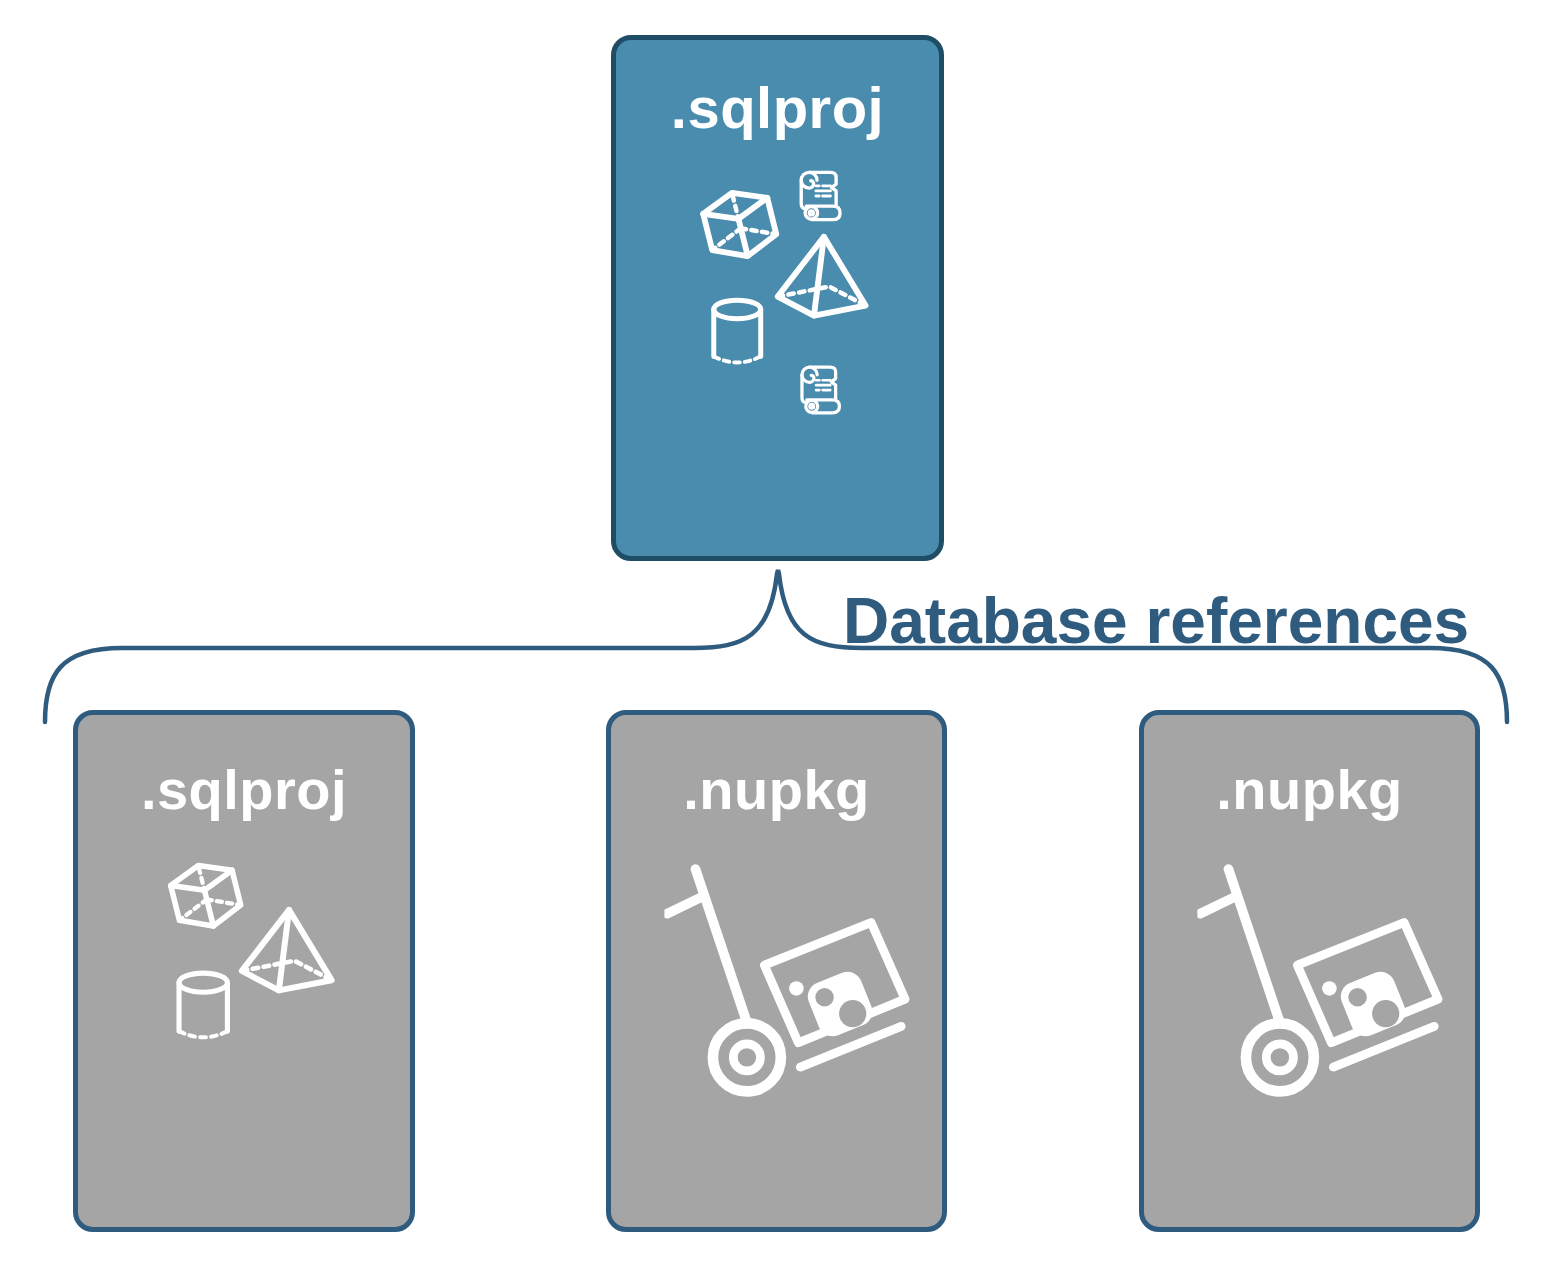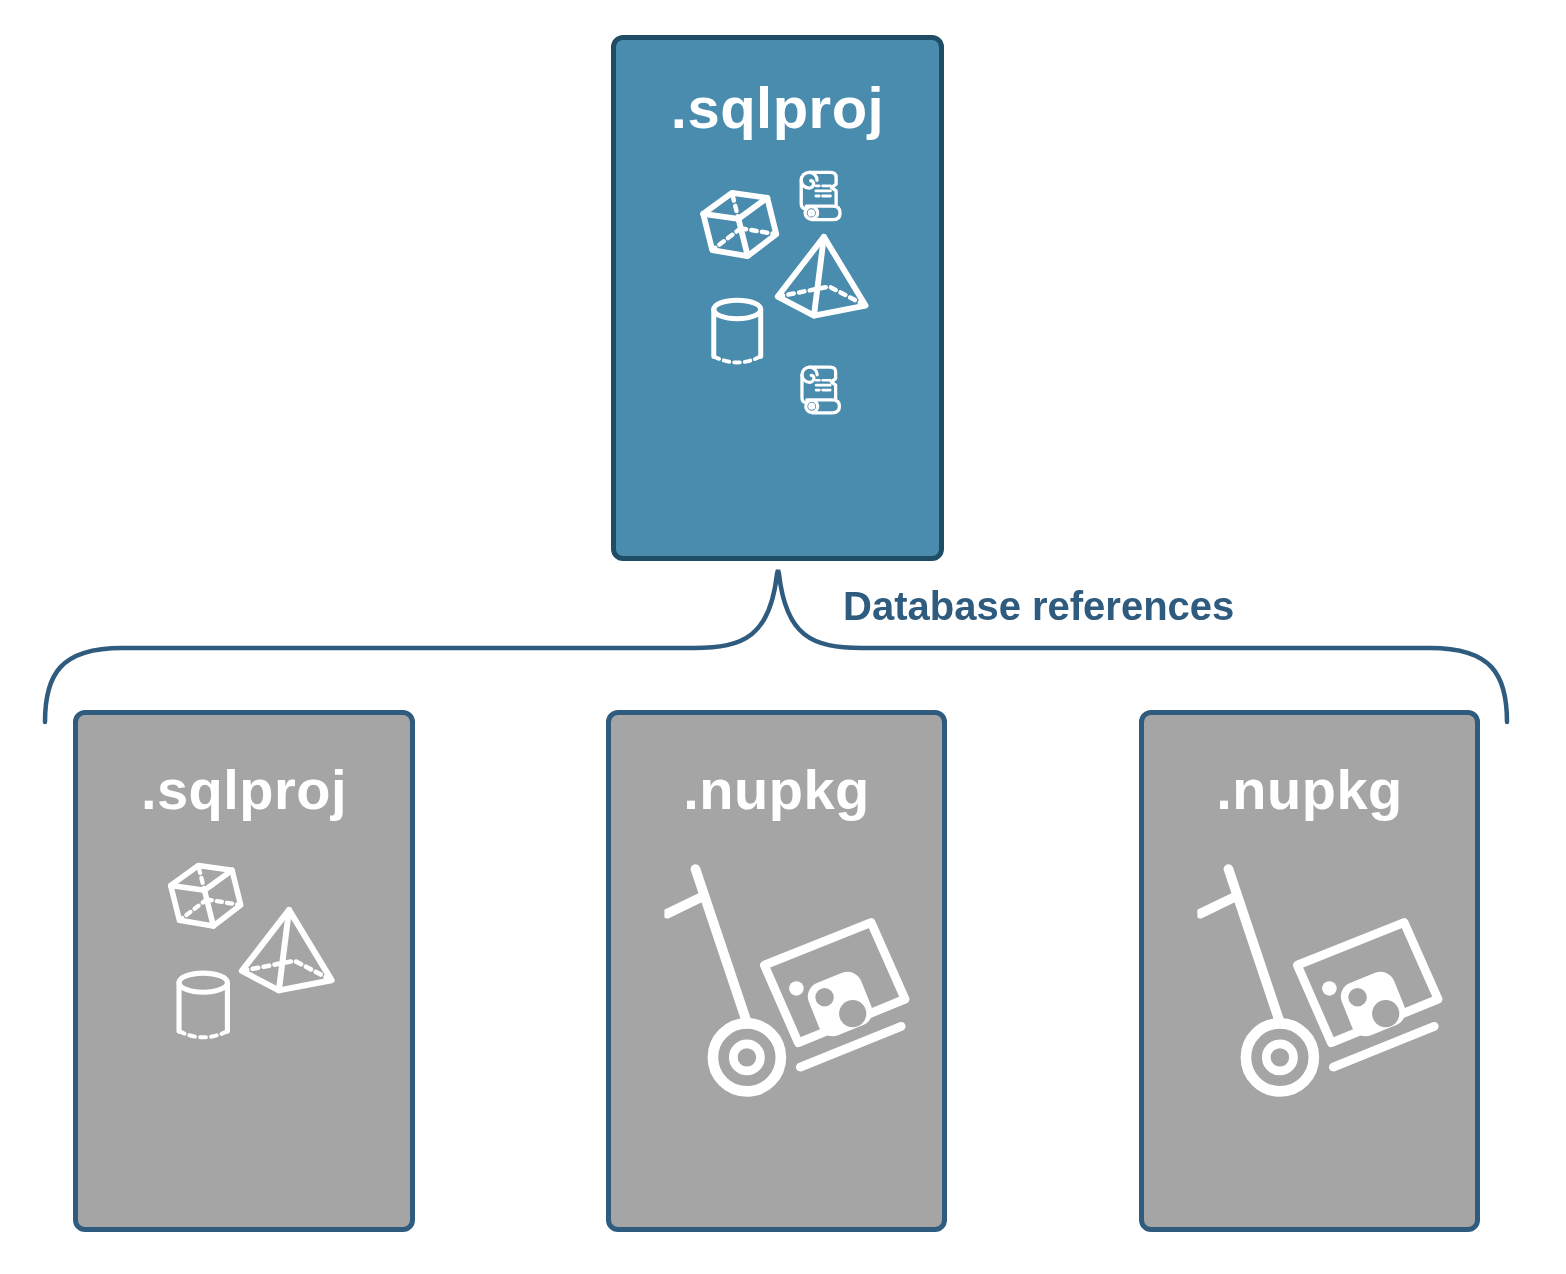--- a/index.html
+++ b/index.html
@@ -5,21 +5,21 @@
   html,body{margin:0;padding:0;background:#ffffff;}
   .canvas{
     position:relative;
     width:1566px;height:1274px;
     background:#ffffff;
     font-family:"Liberation Sans", sans-serif;
     overflow:hidden;
   }
   .card{
     position:absolute;
-    border-radius:12px;
+    border-radius:20px;
     box-sizing:border-box;
   }
   .card-main{
     left:611px;top:35px;width:333px;height:526px;
     background:var(--card_blue,#4A8CAE);
     border:5px solid var(--border_dark_blue,#1F4D66);
   }
   .card-gray{
     top:710px;width:342px;height:522px;
     background:var(--card_gray,#A5A5A5);
@@ -37,21 +37,21 @@
   .card-main .card-title{font-size:58px;padding-top:34px;}
   .card-gray .card-title{font-size:56px;padding-top:42px;}
   .icon-layer{position:absolute;left:0;top:0;width:100%;height:100%;}
   .brace-layer{
     position:absolute;left:0;top:0;width:1566px;height:1274px;
     pointer-events:none;
   }
   .connector-label{
     position:absolute;
     left:843px;top:584px;
-    font-size:40px;
+    font-size:64px;
     font-weight:800;
     color:var(--line_blue,#2E5B7E);
     white-space:nowrap;
   }
   .wire{stroke:var(--line_blue,#2E5B7E);stroke-width:4.5;fill:none;stroke-linecap:round;}
   .wicon{stroke:#ffffff;fill:none;stroke-linecap:round;stroke-linejoin:round;}
 </style>
 </head>
 <body>
 

